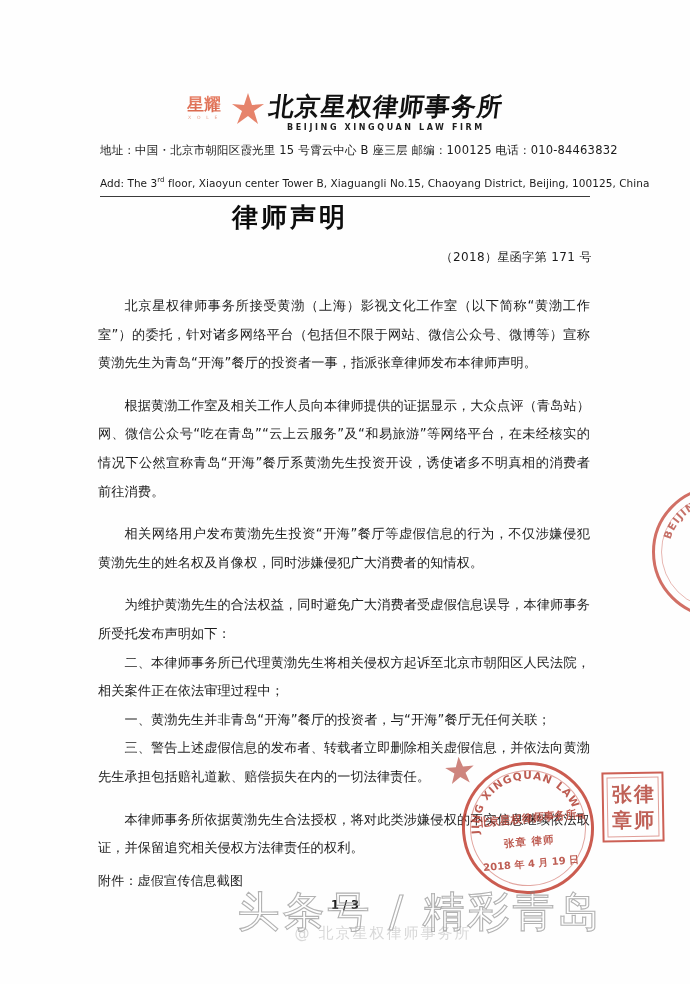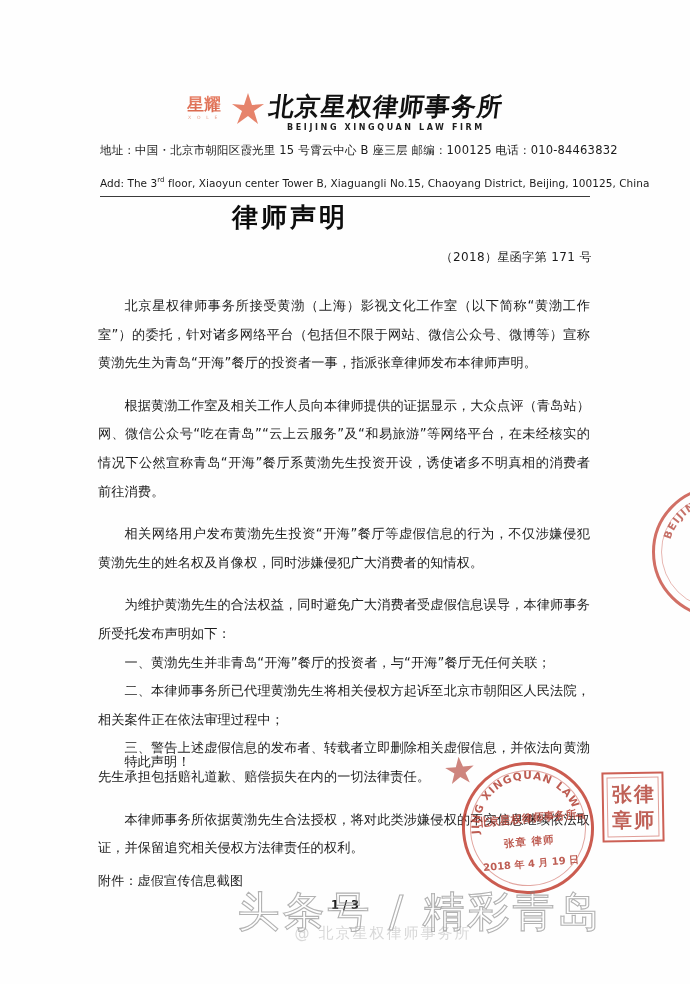--- a/index.html
+++ b/index.html
@@ -374,27 +374,26 @@
   </div>
 
   <div class="doc-title">律师声明</div>
   <div class="doc-ref">（2018）星函字第 171 号</div>
 
   <div class="body-area">
     <p class="para">北京星权律师事务所接受黄渤（上海）影视文化工作室（以下简称“黄渤工作室”）的委托，针对诸多网络平台（包括但不限于网站、微信公众号、微博等）宣称黄渤先生为青岛“开海”餐厅的投资者一事，指派张章律师发布本律师声明。</p>
     <p class="para">根据黄渤工作室及相关工作人员向本律师提供的证据显示，大众点评（青岛站）网、微信公众号“吃在青岛”“云上云服务”及“和易旅游”等网络平台，在未经核实的情况下公然宣称青岛“开海”餐厅系黄渤先生投资开设，诱使诸多不明真相的消费者前往消费。</p>
     <p class="para">相关网络用户发布黄渤先生投资“开海”餐厅等虚假信息的行为，不仅涉嫌侵犯黄渤先生的姓名权及肖像权，同时涉嫌侵犯广大消费者的知情权。</p>
     <p class="para">为维护黄渤先生的合法权益，同时避免广大消费者受虚假信息误导，本律师事务所受托发布声明如下：</p>
+    <p class="item">二、本律师事务所已代理黄渤先生将相关侵权方起诉至北京市朝阳区人民法院，相关案件正在依法审理过程中；</p>
     <p class="item">一、黄渤先生并非青岛“开海”餐厅的投资者，与“开海”餐厅无任何关联；</p>
-    <p class="item">二、本律师事务所已代理黄渤先生将相关侵权方起诉至北京市朝阳区人民法院，相关案件正在依法审理过程中；</p>
     <p class="item">三、警告上述虚假信息的发布者、转载者立即删除相关虚假信息，并依法向黄渤先生承担包括赔礼道歉、赔偿损失在内的一切法律责任。</p>
     <p class="para">本律师事务所依据黄渤先生合法授权，将对此类涉嫌侵权的不实信息继续依法取证，并保留追究相关侵权方法律责任的权利。</p>
   </div>
 
-  <div class="closing">特此声明！</div>
 
   <div class="attachment">附件：虚假宣传信息截图</div>
   <div class="page-number">1 / 3</div>
 
   <div class="seal-round">
     <div class="inner-ring"></div>
     <svg viewBox="0 0 126 126">
       <defs>
         <path id="arcTop" d="M 14,63 A 49,49 0 0 1 112,63" fill="none"></path>
       </defs>

